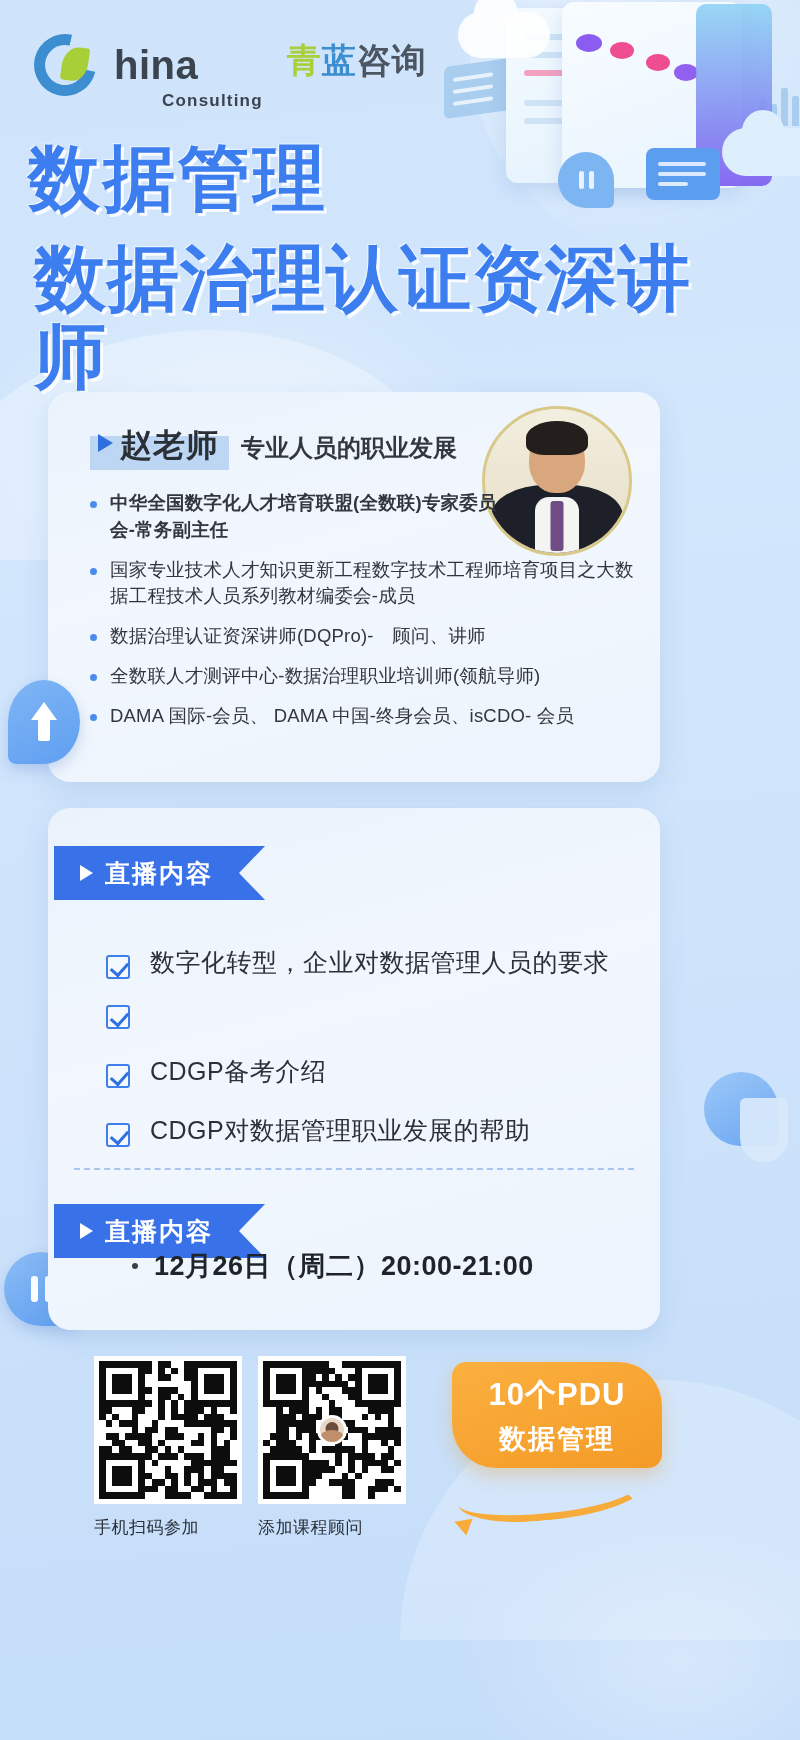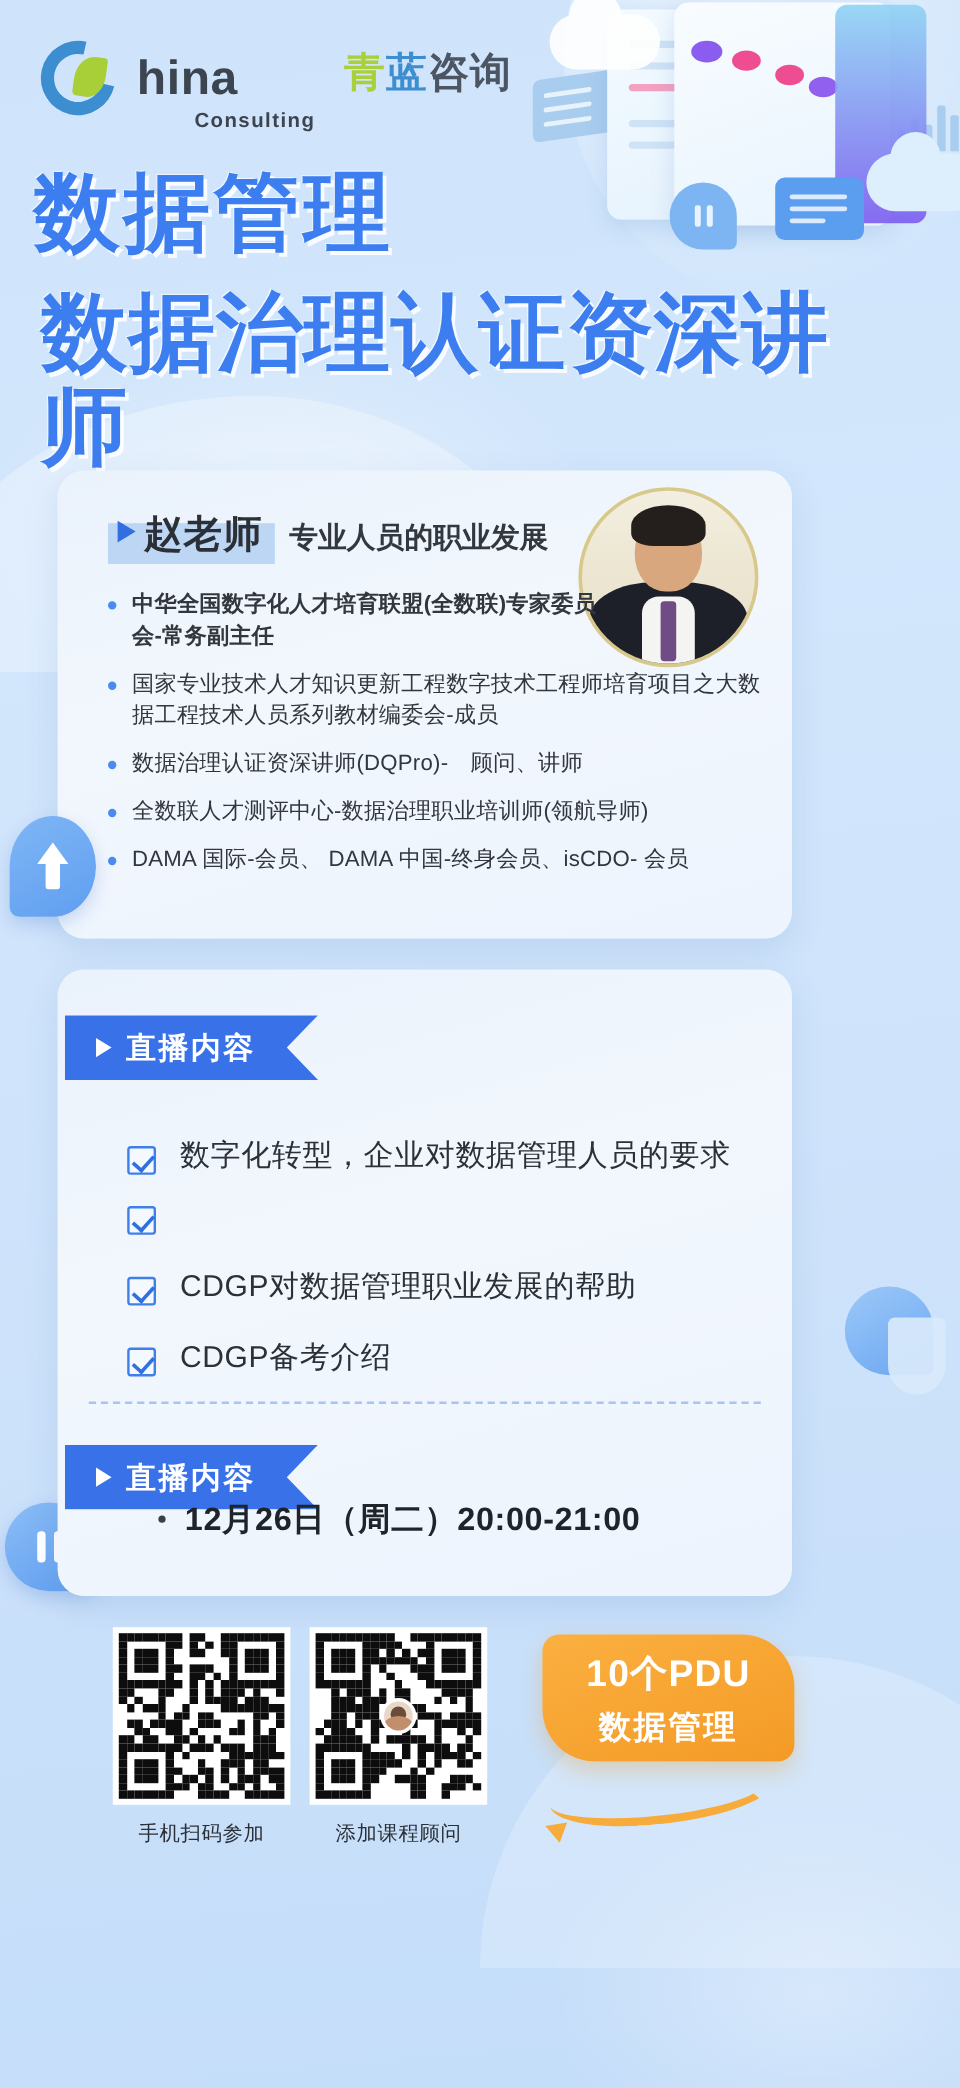--- a/index.html
+++ b/index.html
@@ -189,21 +189,21 @@
               box-shadow: 0 6px 14px rgba(70,120,200,.25); }
   .si-pause i { width: 7px; height: 26px; background: #fff; border-radius: 3px; }
   .si-right { right: 10px; top: 1072px; width: 86px; height: 94px; }
   .si-right .p1 { position: absolute; left: 0; top: 0; width: 74px; height: 74px;
                   background: linear-gradient(150deg, #9cc8f8, #6aa6f2); border-radius: 50% 50% 6px 50%; }
   .si-right .p2 { position: absolute; left: 36px; top: 26px; width: 48px; height: 64px;
                   background: #d9e9fb; border-radius: 6px 6px 26px 26px; opacity: .92; }
 
   
   .qr-area { position: absolute; left: 0; top: 1348px; width: 800px; height: 230px; }
-  .qr-block { position: absolute; text-align: center; }
+  .qr-block { position: absolute; text-align: left; }
   #qr-1 { left: 94px; top: 8px; }
   #qr-2 { left: 258px; top: 8px; }
   .qr-img { width: 148px; height: 148px; background: #fff; padding: 5px; }
   .qr-grid { width: 100%; height: 100%; display: grid; grid-template-columns: repeat(21, 1fr); grid-template-rows: repeat(21, 1fr); }
   .qr-grid i { background: #0d0d0d; }
   .qr-caption { margin-top: 12px; font-size: 17px; color: #2b3038; letter-spacing: .5px; }
   .qr-avatar { position: absolute; left: 50%; top: 50%; transform: translate(-50%,-50%);
                width: 30px; height: 30px; border-radius: 50%; background: #e9d7c8; border: 3px solid #fff; overflow: hidden; }
   .qr-avatar:before { content:""; position:absolute; left:50%; top:4px; transform:translateX(-50%); width:13px; height:13px; border-radius:50%; background:#6b4c3a; }
   .qr-avatar:after { content:""; position:absolute; left:50%; bottom:-4px; transform:translateX(-50%); width:24px; height:16px; border-radius:50% 50% 0 0; background:#c28f6c; }
@@ -368,25 +368,25 @@
     <div class="check-list">
       <div class="check-item">
         <span class="cbox"></span>
         <span class="check-text">数字化转型，企业对数据管理人员的要求</span>
       </div>
       <div class="check-item">
         <span class="cbox"></span>
       </div>
       <div class="check-item">
         <span class="cbox"></span>
-        <span class="check-text">CDGP对数据管理职业发展的帮助</span>
+        <span class="check-text">CDGP备考介绍</span>
       </div>
       <div class="check-item">
         <span class="cbox"></span>
-        <span class="check-text">CDGP备考介绍</span>
+        <span class="check-text">CDGP对数据管理职业发展的帮助</span>
       </div>
     </div>
 
     <div class="divider"></div>
 
     <div class="ribbon" style="left:6px; top:396px;">
       <span class="rtri"></span>
       <span>直播内容</span>
     </div>
 

